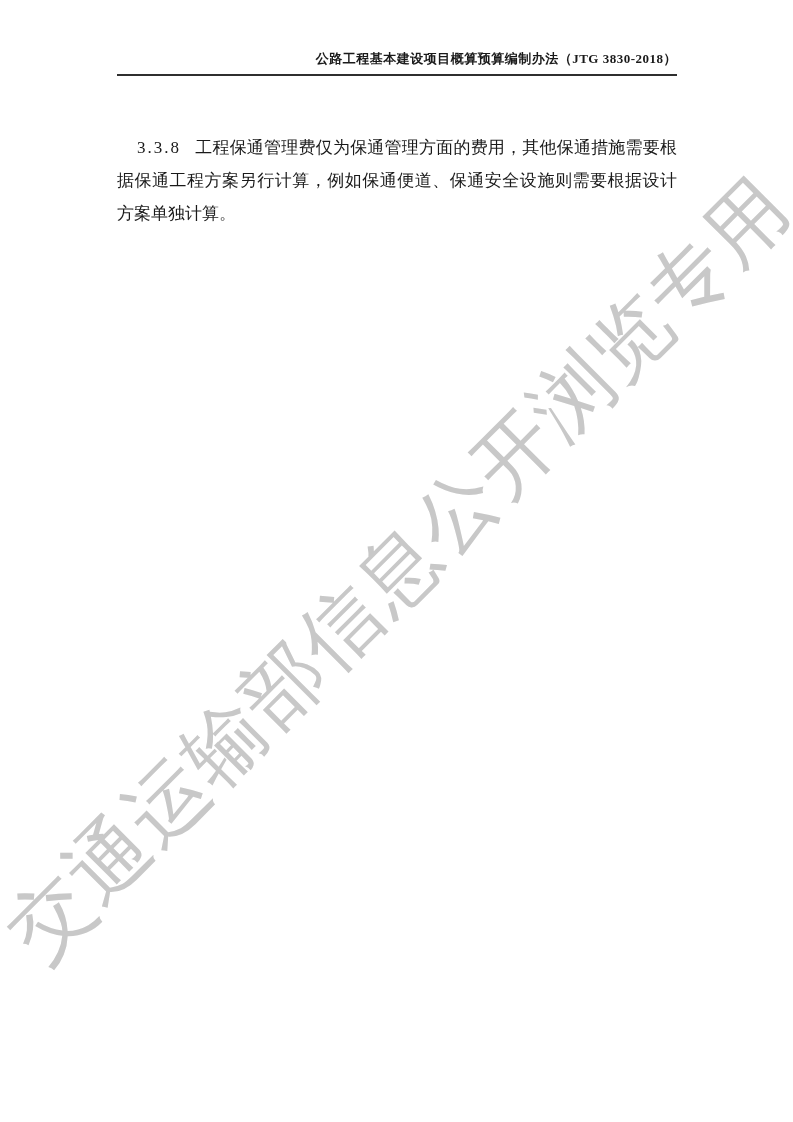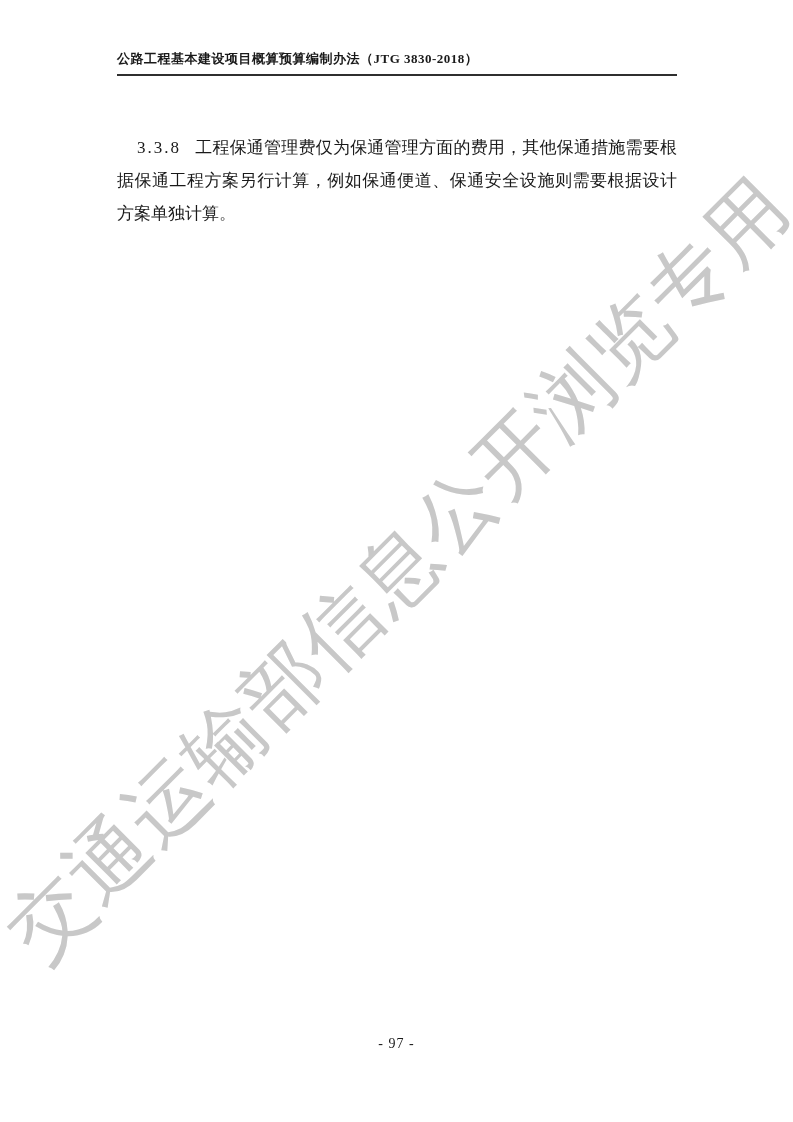--- a/index.html
+++ b/index.html
@@ -75,26 +75,23 @@
     z-index: 1;
   }
 </style>
 </head>
 <body>
 
 <div class="page" style="background: rgb(255, 255, 255); color: rgb(26, 26, 26);">
 
   <div class="watermark" style="color: rgb(200, 200, 200);">交通运输部信息公开浏览专用</div>
 
-  <header class="page-header" style="border-bottom-color: rgb(47, 47, 47);">
+  <header class="page-header" style="border-bottom-color: rgb(47, 47, 47); text-align: right;">
     <span>公路工程基本建设项目概算预算编制办法（JTG 3830-2018）</span>
   </header>
 
   <main class="doc-body">
     <p class="clause"><span class="clause-num">3.3.8</span><span class="clause-text">工程保通管理费仅为保通管理方面的费用，其他保通措施需要根据保通工程方案另行计算，例如保通便道、保通安全设施则需要根据设计方案单独计算。</span></p>
 
   </main>
 
-  <footer class="page-footer">
-    <span>- 97 -</span>
-  </footer>
 
 </div>
 
 </body></html>

